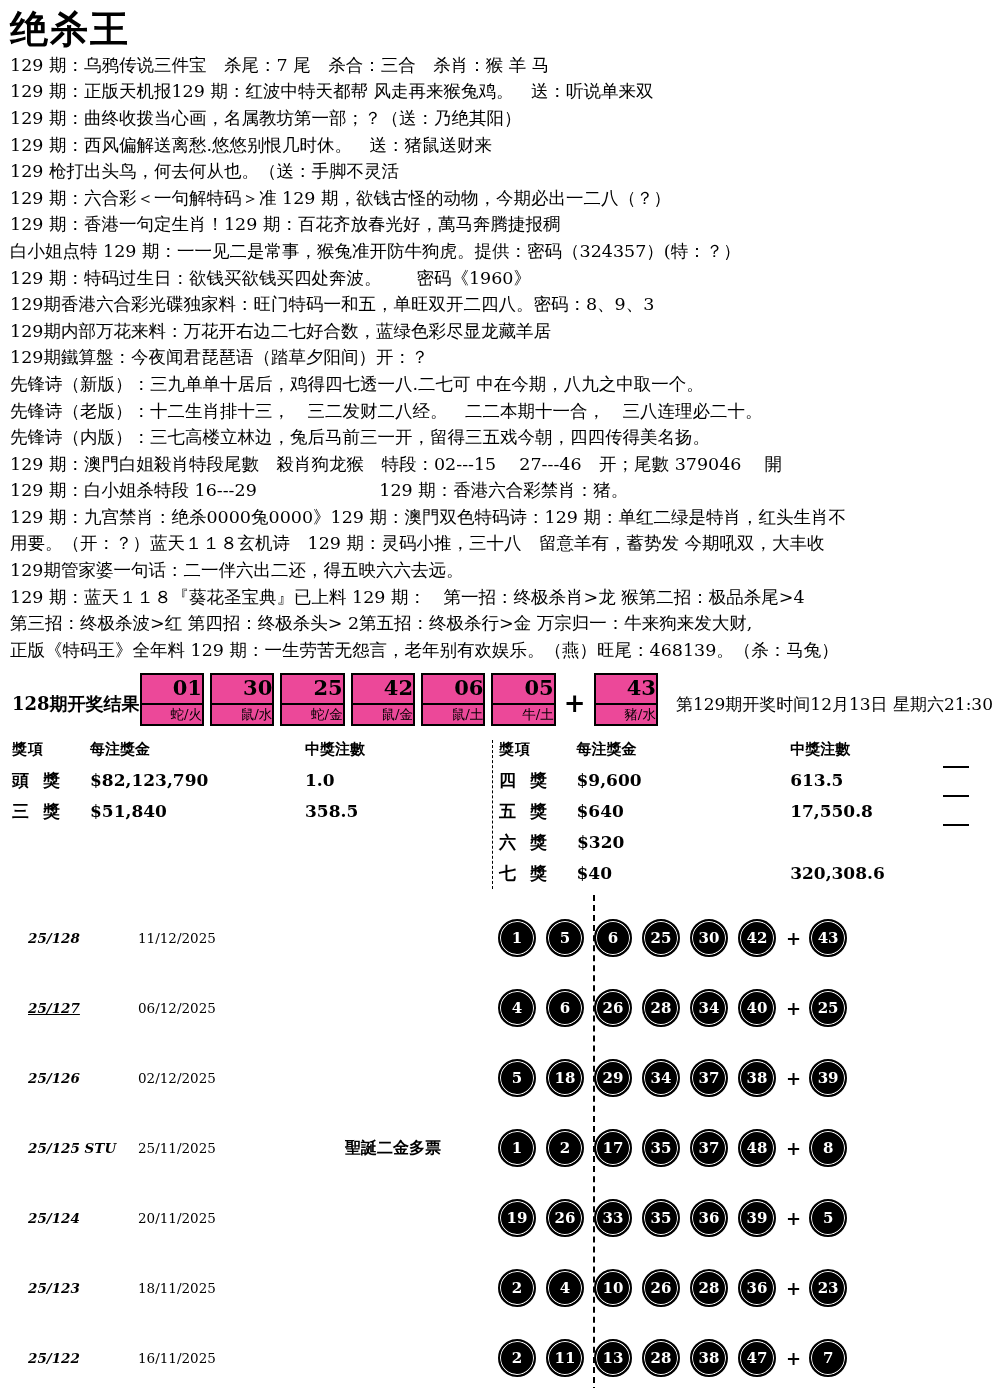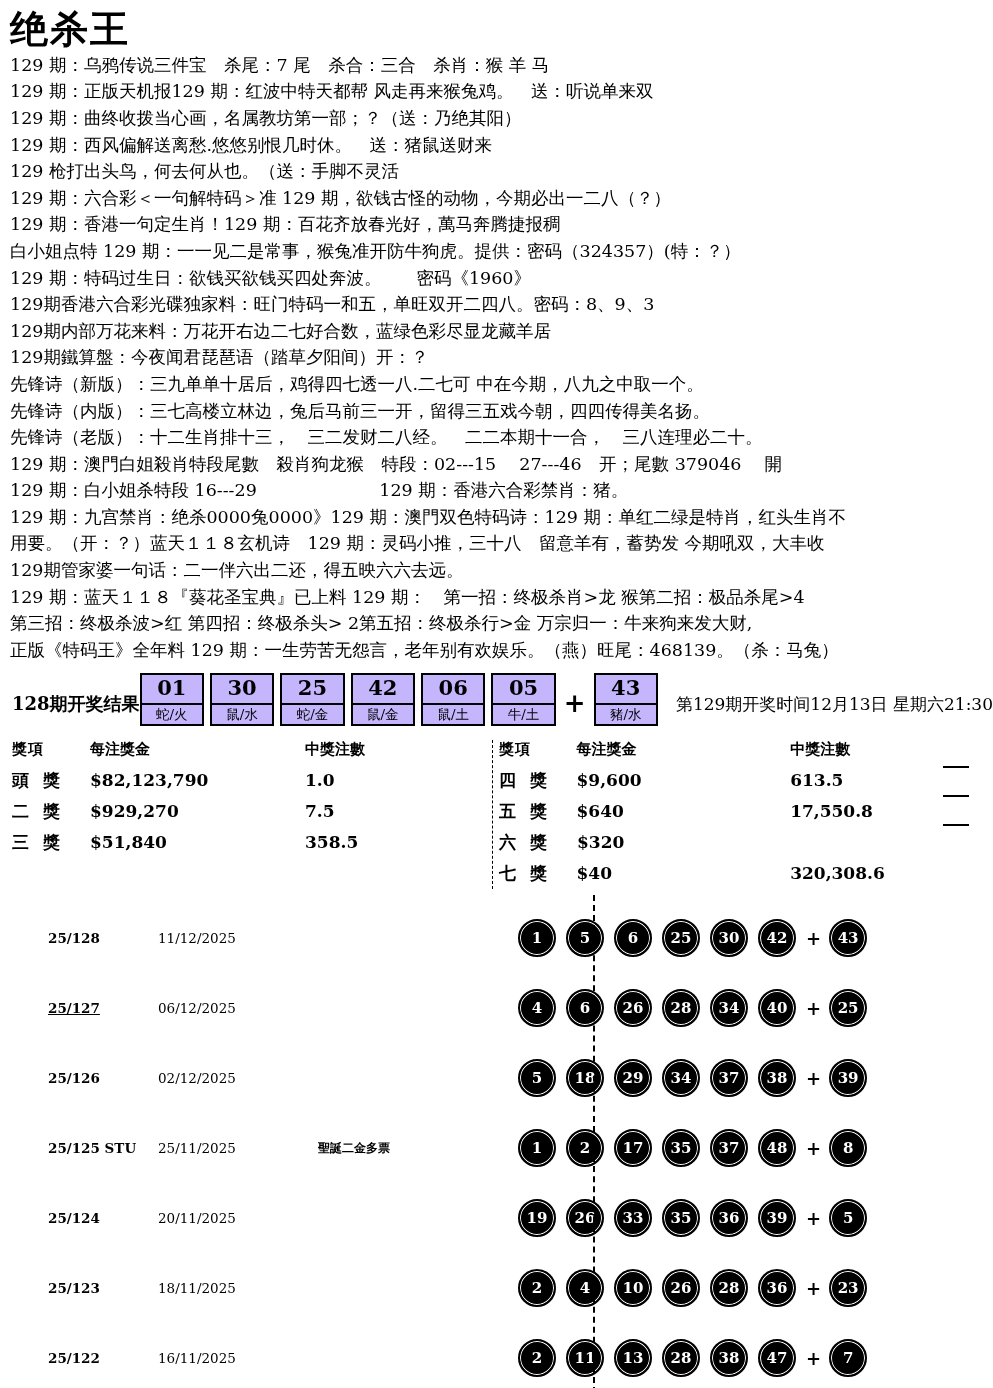--- a/index.html
+++ b/index.html
@@ -48,22 +48,22 @@
     font-size:18px;
     font-weight:bold;
     font-family:"DejaVu Serif","Liberation Serif",serif;
     padding-bottom:10px;
     white-space:nowrap;
   }
   .ball-box{
     width:62px;
     border:2px solid #000;
     margin-right:6px;
-    text-align:center;
-    background:#c4b5fd;
+    text-align:right;
+    background:#ec4899;
   }
   .ball-box .num{
     font-size:21px;
     font-weight:bold;
     font-family:"DejaVu Serif","Liberation Serif",serif;
     border-bottom:2px solid #000;
     padding:1px 0 2px;
     line-height:1.15;
   }
   .ball-box .zod{
@@ -135,34 +135,35 @@
     position:relative;
   }
   .hist-row{
     display:flex;
     align-items:center;
     height:70px;
     font-family:"DejaVu Serif","Liberation Serif",serif;
   }
   .h-id{
     width:110px;
-    padding-left:48px;
+    padding-left:28px;
     font-size:13.5px;
     font-weight:bold;
+    font-style:italic;
   }
   .h-id.u{ text-decoration:underline; }
   .h-date{
     width:160px;
     font-size:13.5px;
   }
   .h-note{
     width:190px;
-    font-size:12px;
-    font-weight:bold;
-    text-align:left;
+    font-size:16px;
+    font-weight:bold;
+    text-align:center;
   }
   .h-balls{
     display:flex;
     align-items:center;
     padding-left:10px;
   }
   .hb{
     width:34px;
     height:34px;
     border-radius:50%;
@@ -205,22 +206,22 @@
     <div class="line">129 期：西风偏解送离愁.悠悠别恨几时休。　送：猪鼠送财来</div>
     <div class="line">129 枪打出头鸟，何去何从也。（送：手脚不灵活</div>
     <div class="line">129 期：六合彩＜一句解特码＞准 129 期，欲钱古怪的动物，今期必出一二八（？）</div>
     <div class="line">129 期：香港一句定生肖！129 期：百花齐放春光好，萬马奔腾捷报稠</div>
     <div class="line">白小姐点特 129 期：一一见二是常事，猴兔准开防牛狗虎。提供：密码（324357）(特：？）</div>
     <div class="line">129 期：特码过生日：欲钱买欲钱买四处奔波。　　密码《1960》</div>
     <div class="line">129期香港六合彩光碟独家料：旺门特码一和五，单旺双开二四八。密码：8、9、3</div>
     <div class="line">129期内部万花来料：万花开右边二七好合数，蓝绿色彩尽显龙藏羊居</div>
     <div class="line">129期鐵算盤：今夜闻君琵琶语（踏草夕阳间）开：？</div>
     <div class="line">  先锋诗（新版）：三九单单十居后，鸡得四七透一八.二七可 中在今期，八九之中取一个。</div>
+    <div class="line">先锋诗（老版）：十二生肖排十三，　三二发财二八经。　二二本期十一合，　三八连理必二十。</div>
     <div class="line">先锋诗（内版）：三七高楼立林边，兔后马前三一开，留得三五戏今朝，四四传得美名扬。</div>
-    <div class="line">先锋诗（老版）：十二生肖排十三，　三二发财二八经。　二二本期十一合，　三八连理必二十。</div>
     <div class="line">  129 期：澳門白姐殺肖特段尾數　殺肖狗龙猴　特段：02---15　 27---46　开；尾數 379046　 開</div>
     <div class="line">129 期：白小姐杀特段 16---29　　　　　　　129 期：香港六合彩禁肖：猪。</div>
     <div class="line">129 期：九宫禁肖：绝杀0000兔0000》129 期：澳門双色特码诗：129 期：单红二绿是特肖，红头生肖不</div>
     <div class="line">用要。（开：？）蓝天１１８玄机诗　129 期：灵码小推，三十八　留意羊有，蓄势发 今期吼双，大丰收</div>
     <div class="line">129期管家婆一句话：二一伴六出二还，得五映六六去远。</div>
     <div class="line">129 期：蓝天１１８『葵花圣宝典』已上料 129 期：　第一招：终极杀肖&gt;龙  猴第二招：极品杀尾&gt;4</div>
     <div class="line">第三招：终极杀波&gt;红  第四招：终极杀头&gt; 2第五招：终极杀行&gt;金 万宗归一：牛来狗来发大财,</div>
     <div class="line">正版《特码王》全年料 129 期：一生劳苦无怨言，老年别有欢娱乐。（燕）旺尾：468139。（杀：马兔）</div>
   </div>
 
@@ -268,25 +269,20 @@
         <div class="c-name">獎項</div>
         <div class="c-amt">每注獎金</div>
         <div class="c-cnt">中獎注數</div>
       </div>
       <div class="prize-row">
         <div class="c-name">頭 獎</div>
         <div class="c-amt">$82,123,790</div>
         <div class="c-cnt">1.0</div>
       </div>
       <div class="prize-row">
-        <div class="c-name">二 獎</div>
-        <div class="c-amt">$929,270</div>
-        <div class="c-cnt">7.5</div>
-      </div>
-      <div class="prize-row">
         <div class="c-name">三 獎</div>
         <div class="c-amt">$51,840</div>
         <div class="c-cnt">358.5</div>
       </div>
     </div>
 
     <div class="dashed-sep"></div>
 
     <div class="prize-col right">
       <div class="prize-head">

